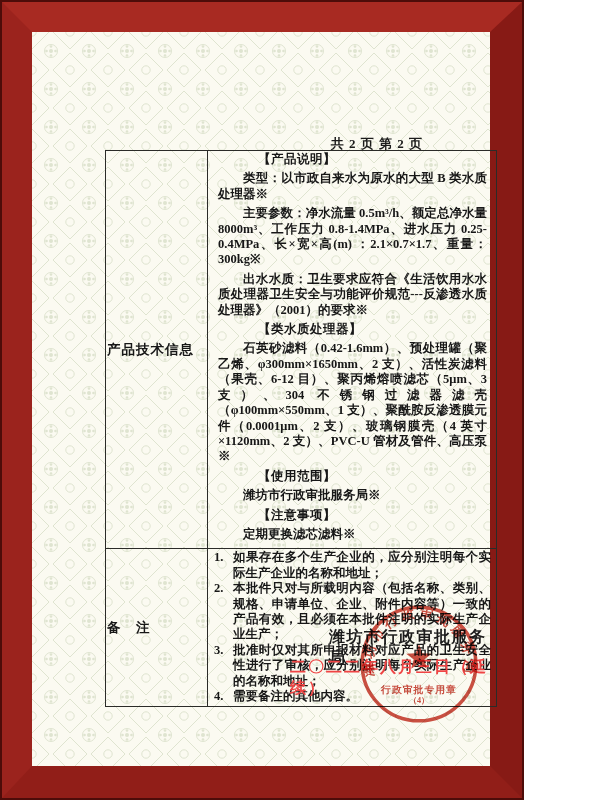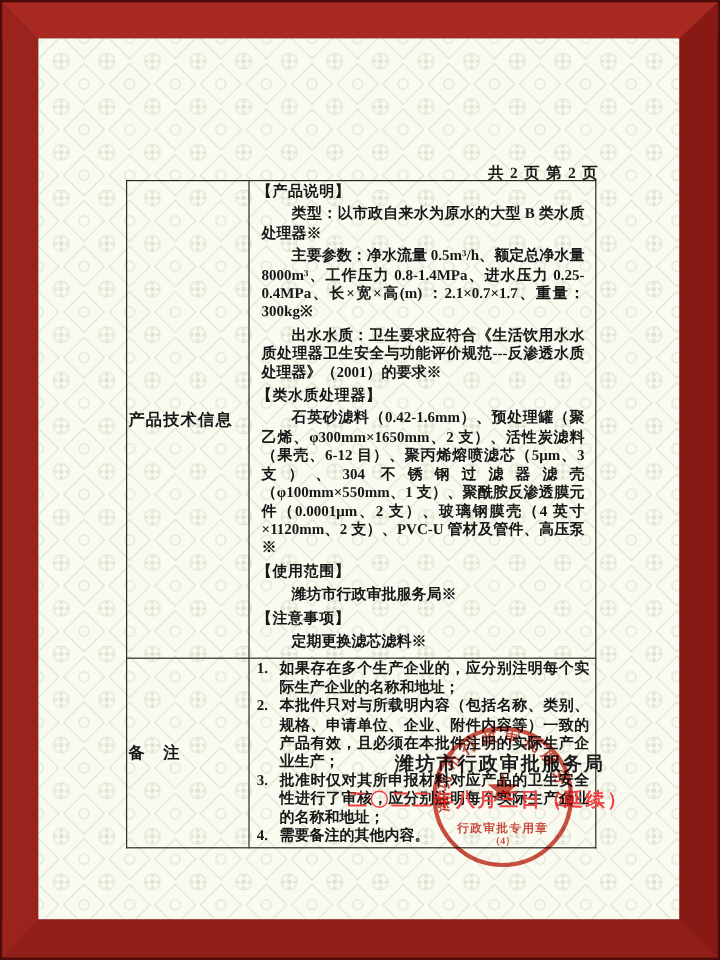--- a/index.html
+++ b/index.html
@@ -1,38 +1,38 @@
 <!DOCTYPE html>
 <html><head>
 <meta charset="utf-8">
 <style>
   html,body{margin:0;padding:0;}
   body{font-family:"Liberation Serif","DejaVu Serif",serif;}
-  .scene{position:relative;width:600px;height:800px;overflow:hidden;background:#4d0c09;}
+  .scene{position:relative;width:524px;height:800px;overflow:hidden;background:#4d0c09;}
   
   .frame{position:absolute;inset:2px;box-sizing:border-box;
          border-style:solid;border-width:30px 32px 32px 30px;
          border-top-color:#a82a22;border-left-color:#9b231d;
          border-right-color:#871a15;border-bottom-color:#911e18;}
   
   .paper{position:relative;width:100%;height:100%;background:#fbfaf2;
          box-shadow:inset 0 0 0 1px rgba(110,85,55,.35), inset 3px 3px 9px rgba(70,40,20,.18);}
   .bg-pattern{position:absolute;inset:0;width:100%;height:100%;}
   
   .pagination{position:absolute;top:103px;right:67px;font-size:13px;font-weight:700;
               letter-spacing:1px;color:#1c1c1c;}
   .info-table{position:absolute;left:73px;top:118px;width:392px;border-collapse:collapse;
               table-layout:fixed;color:#171717;}
   .info-table td{border:1px solid #2b2b28;vertical-align:middle;background:transparent;}
   td.label-cell{width:99px;font-size:13.5px;font-weight:700;letter-spacing:1px;}
   td.content-cell{vertical-align:top;padding:1px 5px 2px 6px;font-size:12.5px;line-height:15.4px;
                   font-weight:600;text-align:justify;}
   .row-tech{height:306px;}
   .row-remarks{height:128px;}
-  .section-header{font-weight:700;letter-spacing:.5px;}
+  .section-header{font-weight:700;letter-spacing:.5px;margin-left:44px;}
   .section-par{margin:4px;text-indent:2em;}
   .remark-item{display:flex;}
   .remark-num{flex:0 0 19px;}
   .remark-text{flex:1;}
   .renewal-note{position:absolute;left:73px;top:560px;font-size:12px;font-weight:700;color:#1c1c1c;}
   .issuer{position:absolute;left:297px;top:595px;font-size:16px;font-weight:700;
           letter-spacing:1.5px;color:#1c1c1c;}
   .issue-date{position:absolute;left:258px;top:625px;font-size:16px;font-weight:600;
               letter-spacing:2px;color:#ef4444;}
   

